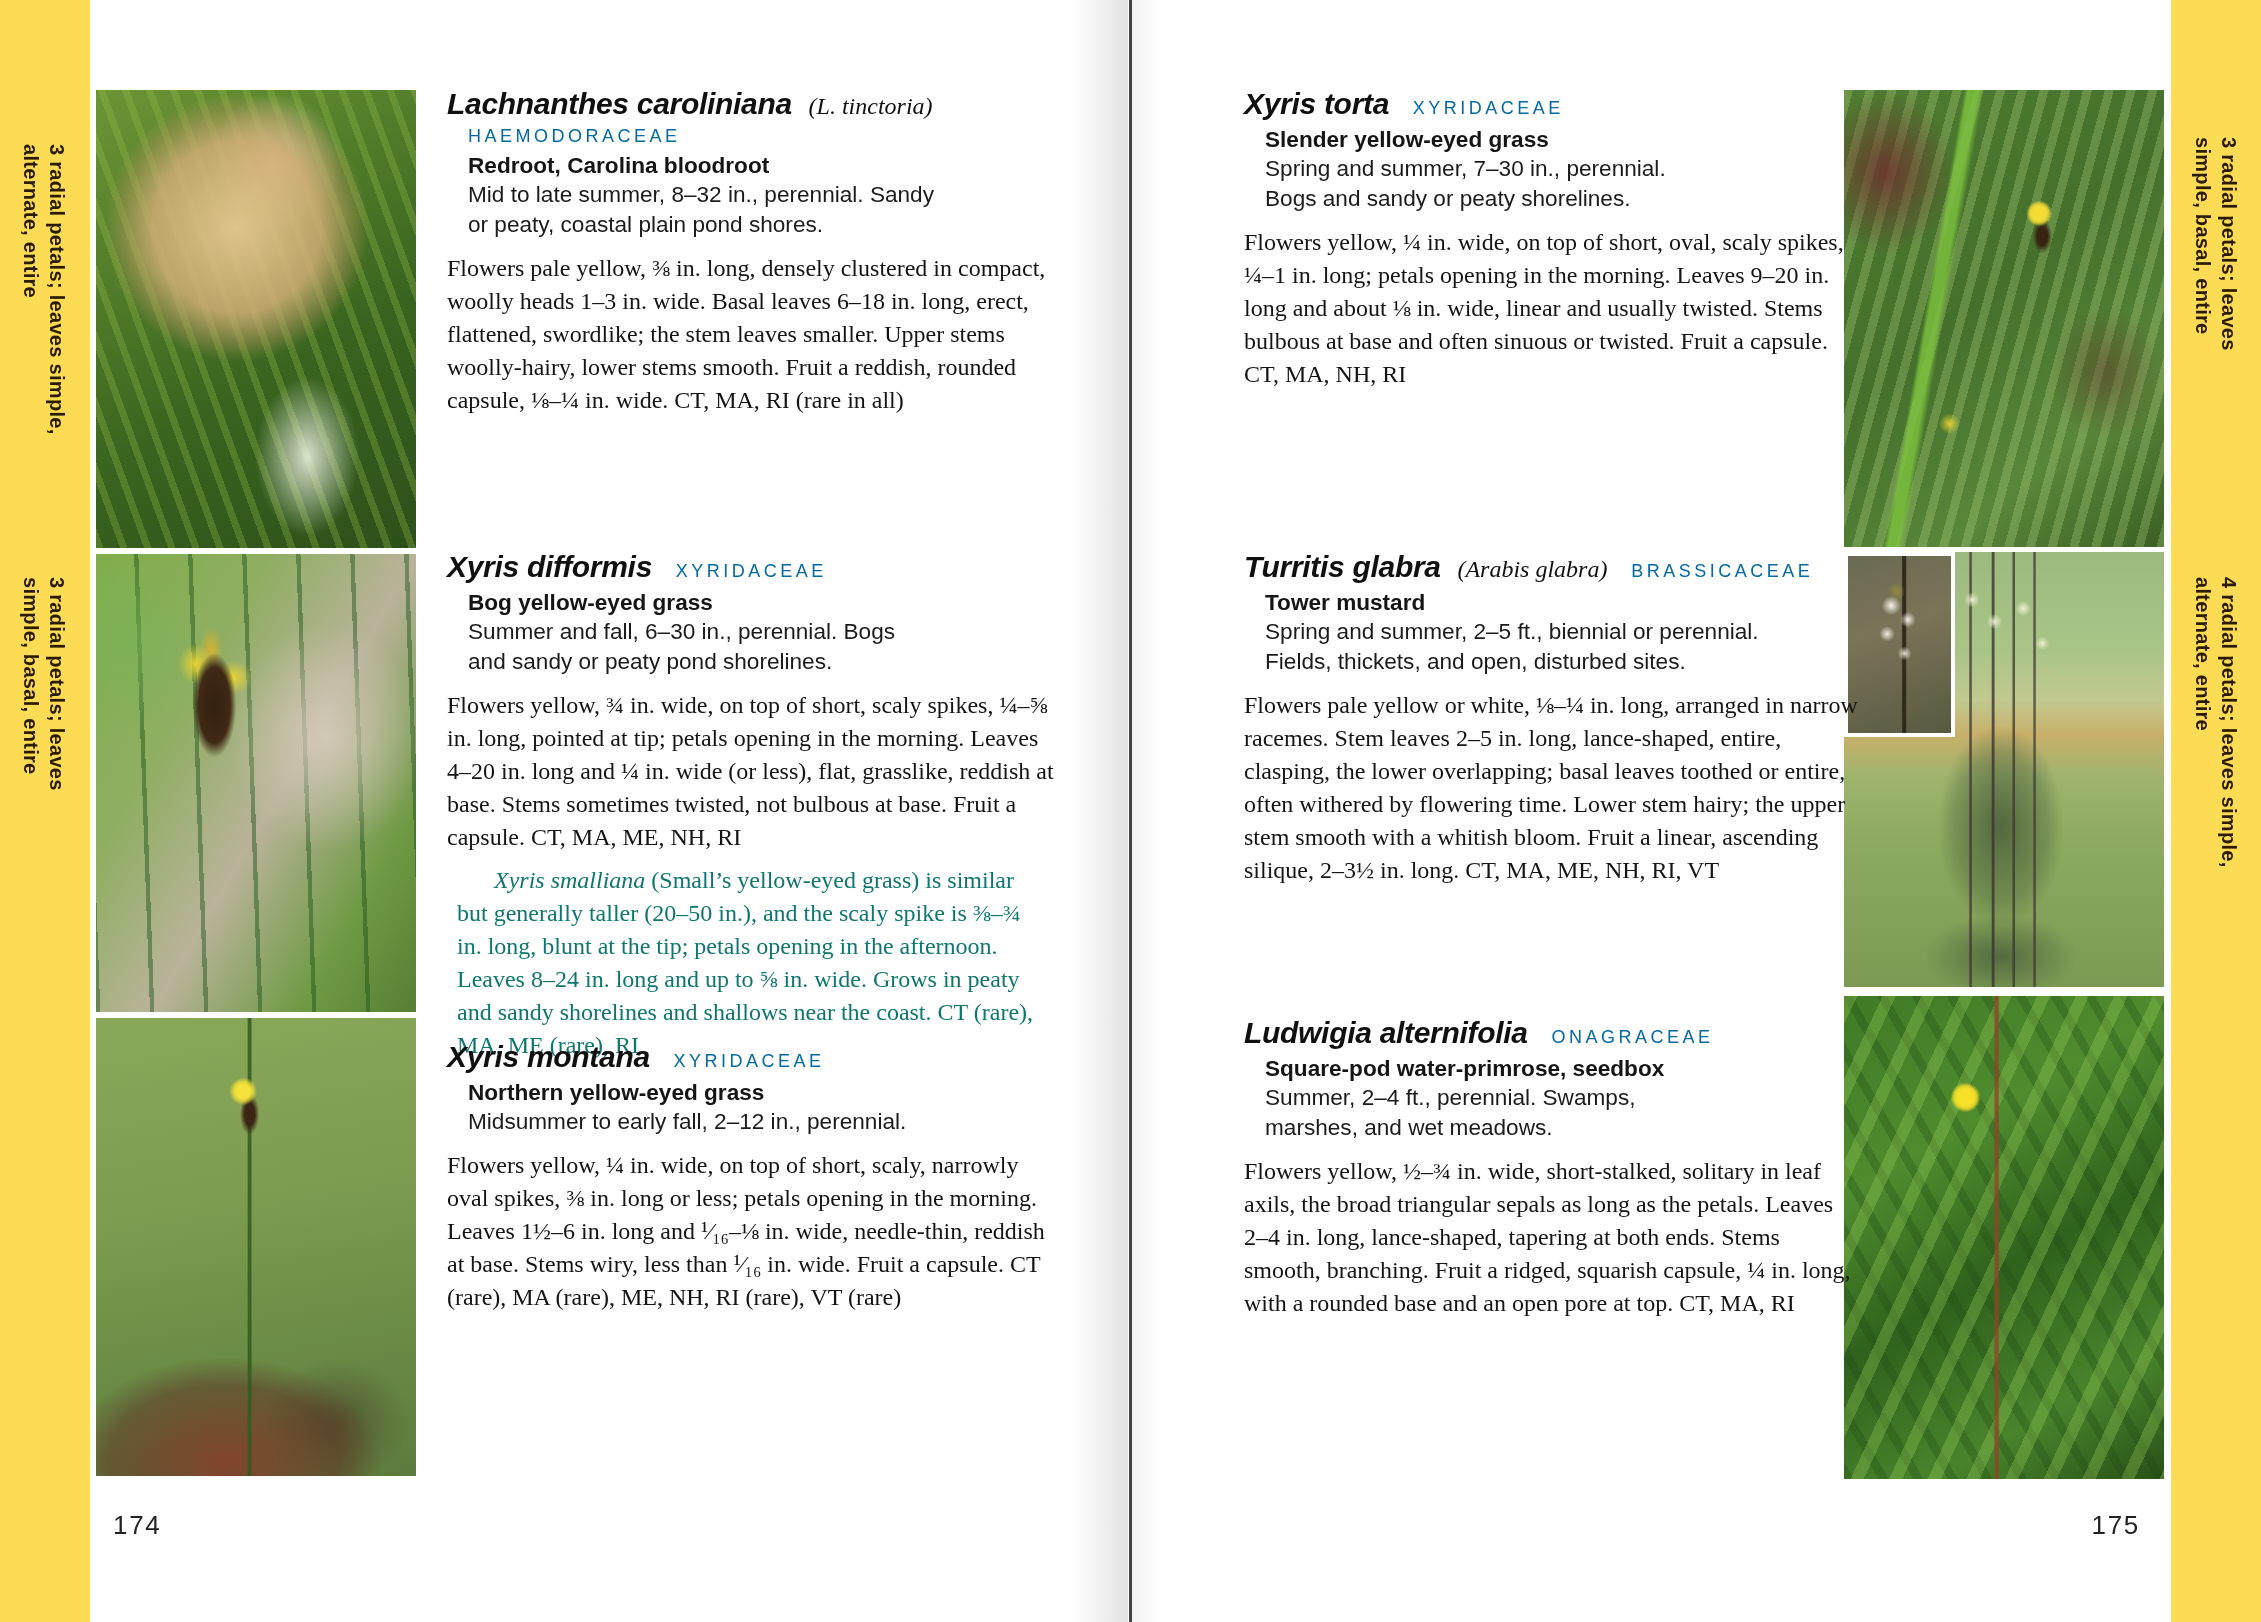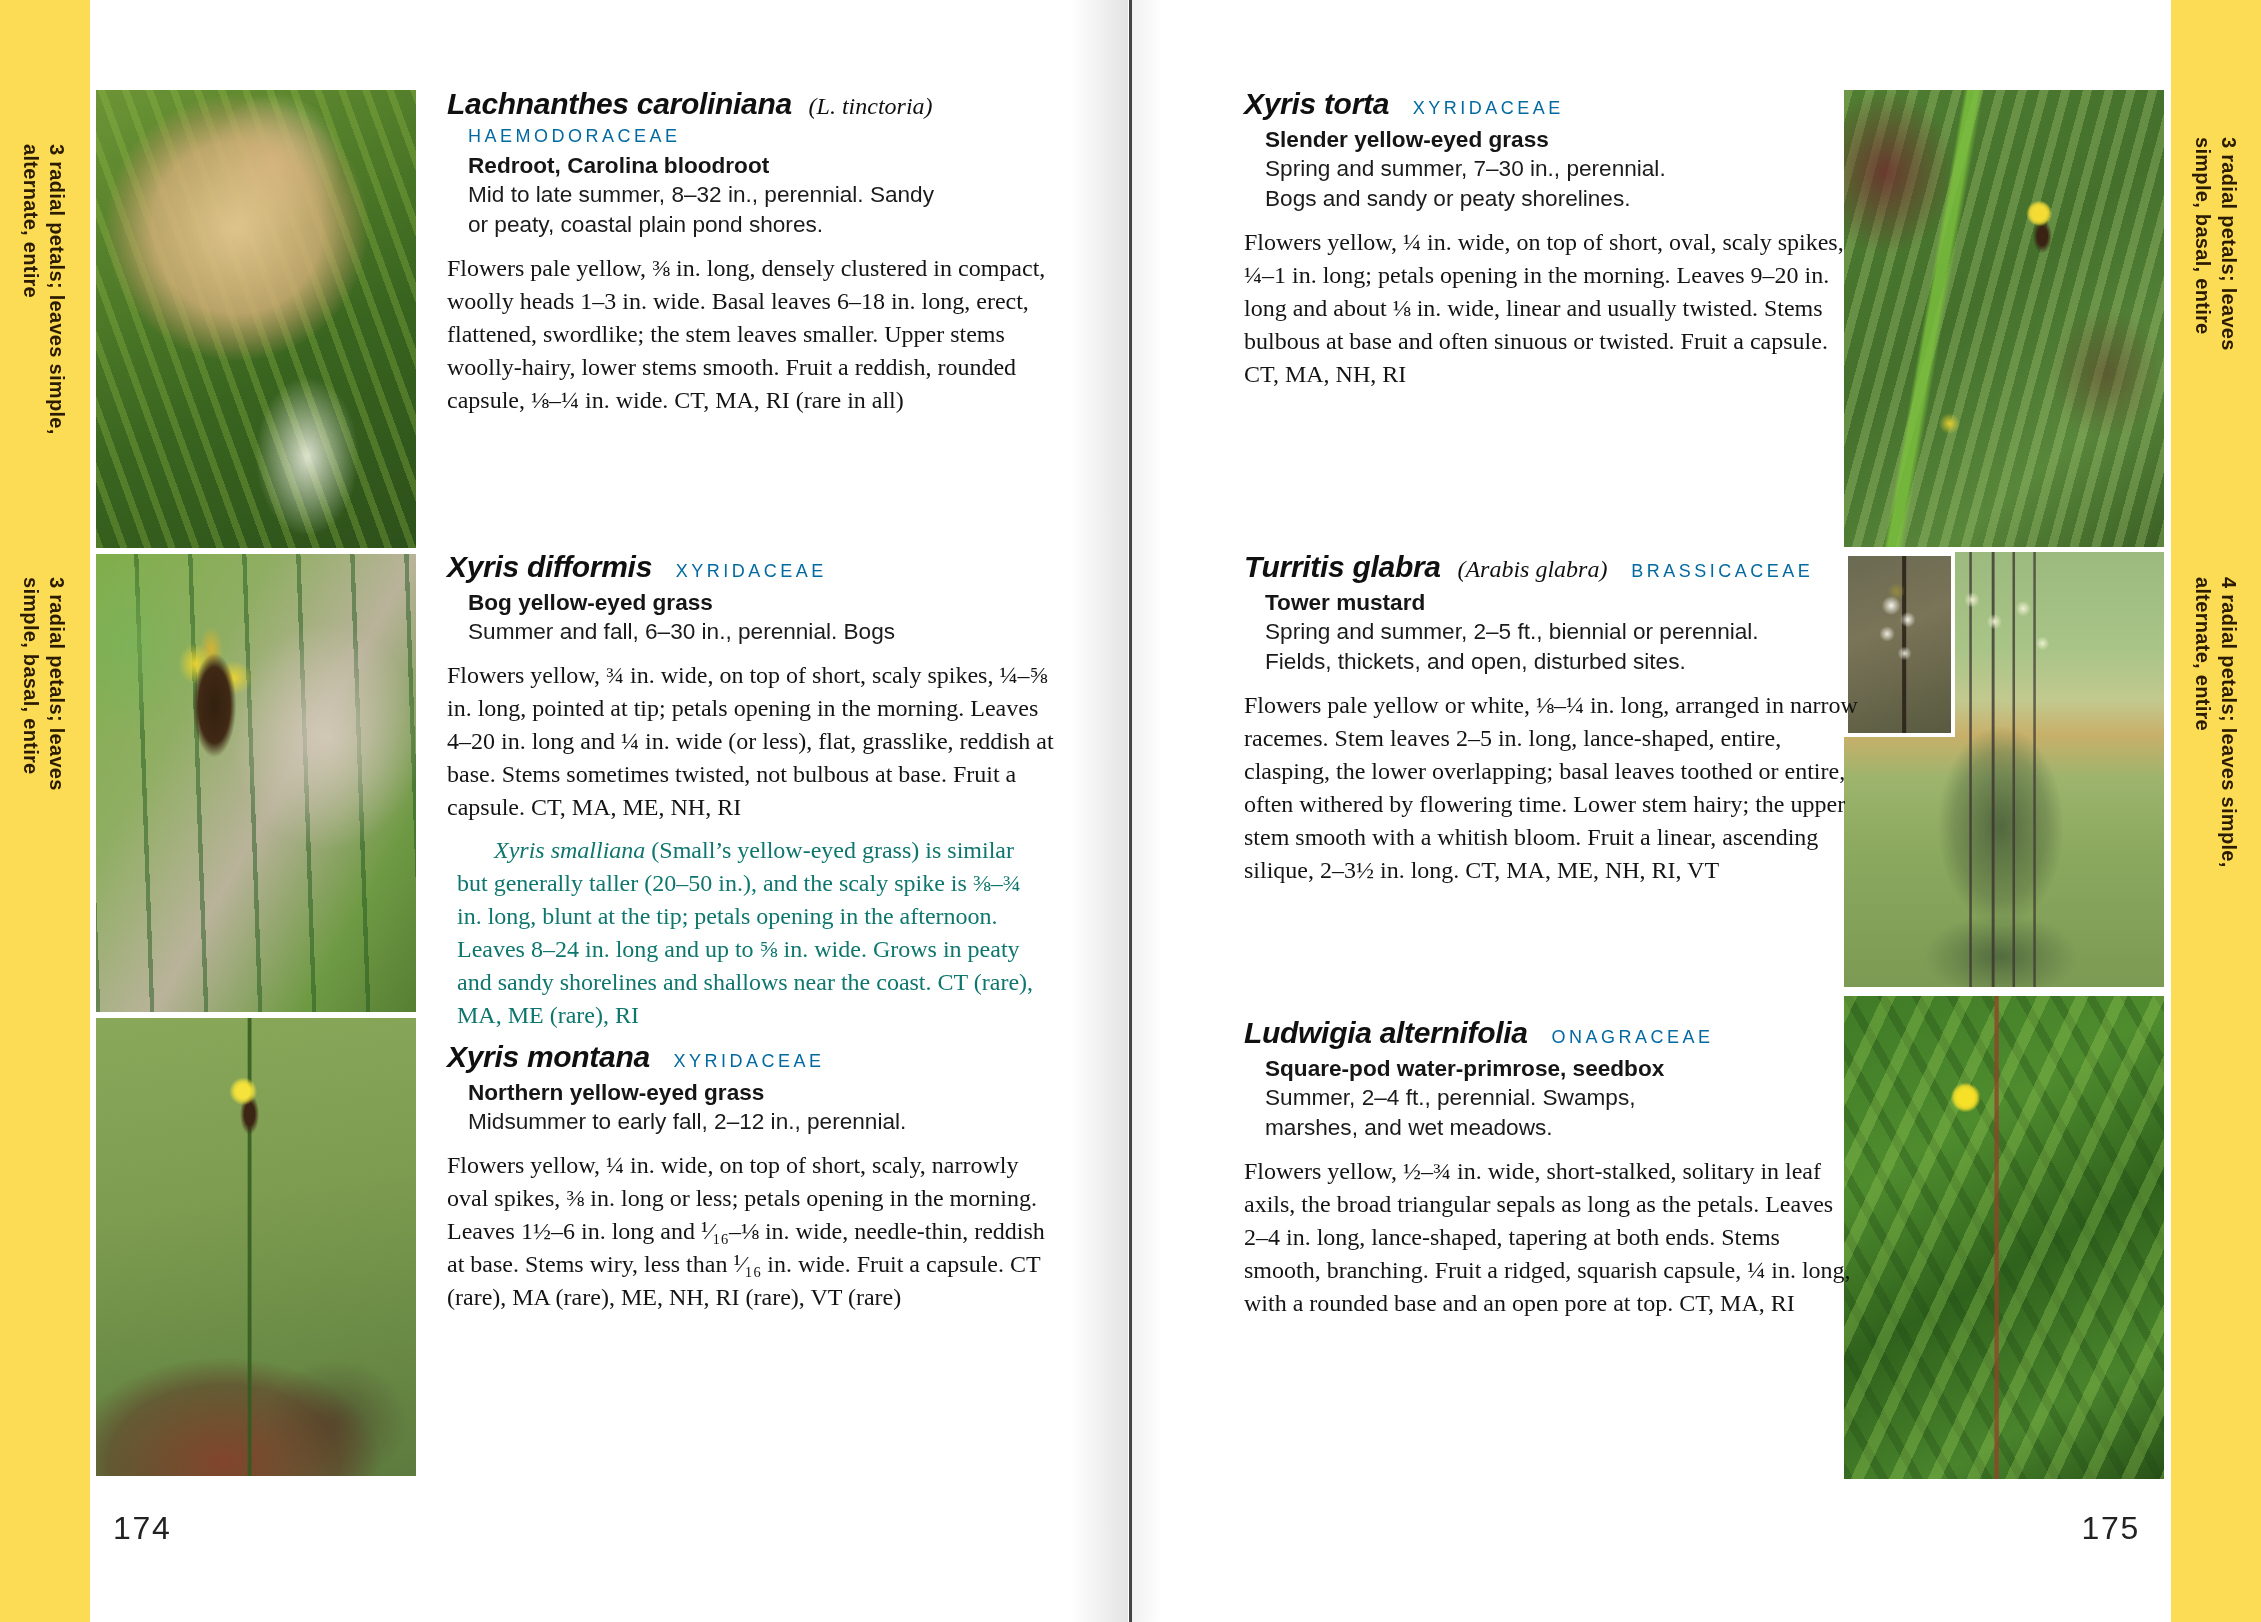--- a/index.html
+++ b/index.html
@@ -92,21 +92,21 @@
   .family{font-style:normal;font-weight:400;font-size:18px;letter-spacing:3.5px;color:#0369a1;margin-left:15.7px;
           font-family:"Liberation Sans",sans-serif;}
   .fam-line{margin:5.2px 0 0 21px;}
   .fam-line .family{margin-left:0;}
   .common{font-weight:700;font-size:22.6px;margin:4.3px 0 0 21px;line-height:29px;}
   .subline{font-weight:400;font-size:22.6px;margin-left:21px;line-height:30px;color:#1b1b1b;}
   .desc{font-family:"Liberation Serif",serif;font-size:24px;line-height:33px;margin:11.3px 0 0 0;color:#141414;}
   .desc2{font-family:"Liberation Serif",serif;font-size:24px;line-height:33px;margin:10px;text-indent:37px;color:#0f766e;}
   .ital{font-style:italic;}
   
-  .pagenum{position:absolute;font-size:32px;letter-spacing:1.7px;color:#222;font-family:"Liberation Sans",sans-serif;}
+  .pagenum{position:absolute;font-size:26px;letter-spacing:1.7px;color:#222;font-family:"Liberation Sans",sans-serif;}
   .pn-left{left:113px;top:1510px;}
   .pn-right{left:1966px;top:1510px;width:174px;text-align:right;}
 </style>
 </head>
 <body>
 
 <div id="spread">
 
   <div class="band band-left"></div>
   <div class="band band-right"></div>
@@ -155,20 +155,21 @@
     <p class="desc">Flowers pale yellow, ⅜ in. long, densely clustered in compact, woolly heads 1–3 in. wide. Basal leaves 6–18 in. long, erect, flattened, swordlike; the stem leaves smaller. Upper stems woolly-hairy, lower stems smooth. Fruit a reddish, rounded capsule, ⅛–¼ in. wide. CT, MA, RI (rare in all)</p>
   </div>
 
   <div class="entry col-l" style="top:550px;">
     <div class="headline">
       <span>Xyris difformis</span>
       <span class="family">XYRIDACEAE</span>
     </div>
     <div class="common">Bog yellow-eyed grass</div>
     <div class="subline">Summer and fall, 6–30 in., perennial. Bogs</div>
+    <div class="subline">and sandy or peaty pond shorelines.</div>
     <p class="desc">Flowers yellow, ¾ in. wide, on top of short, scaly spikes, ¼–⅝ in. long, pointed at tip; petals opening in the morning. Leaves 4–20 in. long and ¼ in. wide (or less), flat, grasslike, reddish at base. Stems sometimes twisted, not bulbous at base. Fruit a capsule. CT, MA, ME, NH, RI</p>
     <p class="desc2"><span class="ital">Xyris smalliana</span><span> (Small’s yellow-eyed grass) is similar but generally taller (20–50 in.), and the scaly spike is ⅜–¾ in. long, blunt at the tip; petals opening in the afternoon. Leaves 8–24 in. long and up to ⅝ in. wide. Grows in peaty and sandy shorelines and shallows near the coast. CT (rare), MA, ME (rare), RI</span></p>
   </div>
 
   <div class="entry col-l" style="top:1040px;">
     <div class="headline">
       <span>Xyris montana</span>
       <span class="family">XYRIDACEAE</span>
     </div>
     <div class="common">Northern yellow-eyed grass</div>

